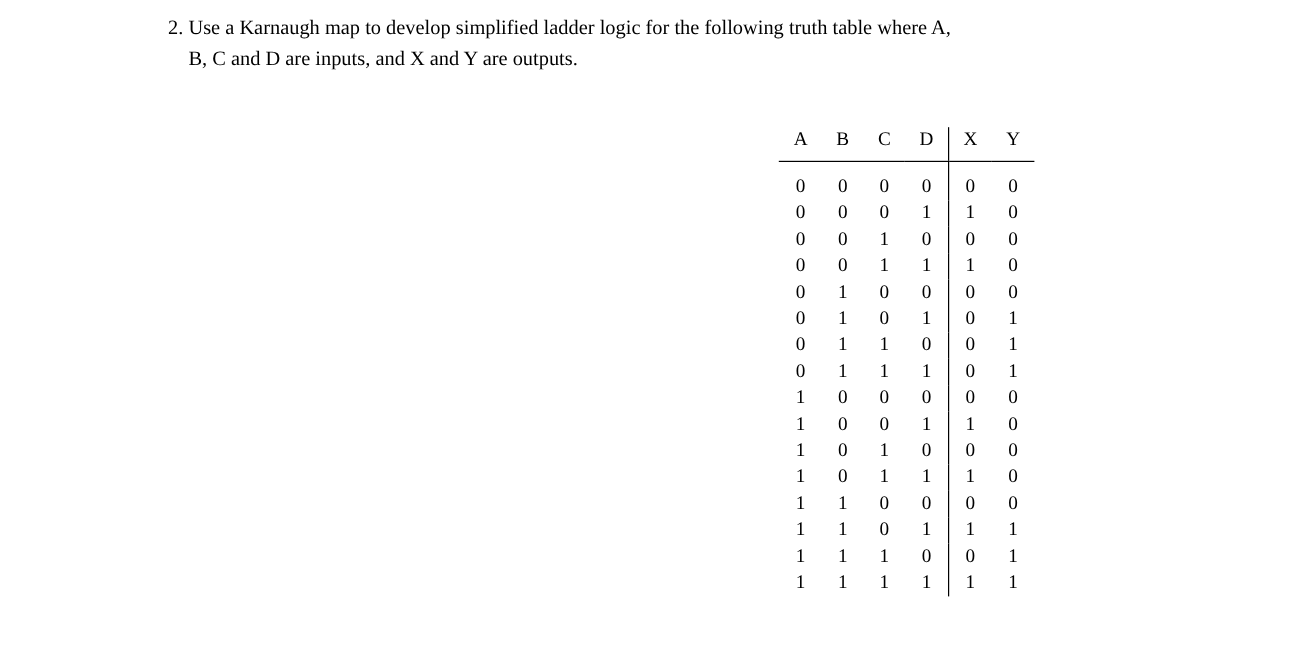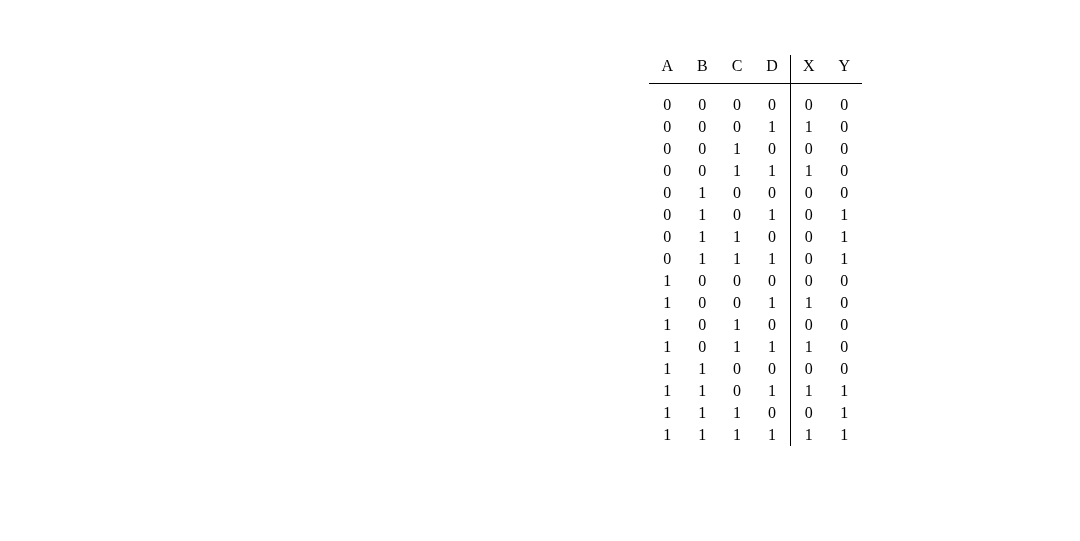--- a/index.html
+++ b/index.html
@@ -45,20 +45,25 @@
       border-left: 1px solid #000;
     }
     tbody tr:first-child td {
       padding-top: 10px;
     }
   </style>
 </head>
 <body>
 
 <div class="content">
+  <div class="question">
+    <span>2.</span>
+    <span>Use a Karnaugh map to develop simplified ladder logic for the following truth table where A,</span><br>
+    &nbsp;&nbsp;&nbsp;&nbsp;<span>B, C and D are inputs, and X and Y are outputs.</span>
+  </div>
 
   <div class="table-wrapper">
     <table>
       <thead>
         <tr>
           <th>A</th>
           <th>B</th>
           <th>C</th>
           <th>D</th>
           <th class="sep-left">X</th>

